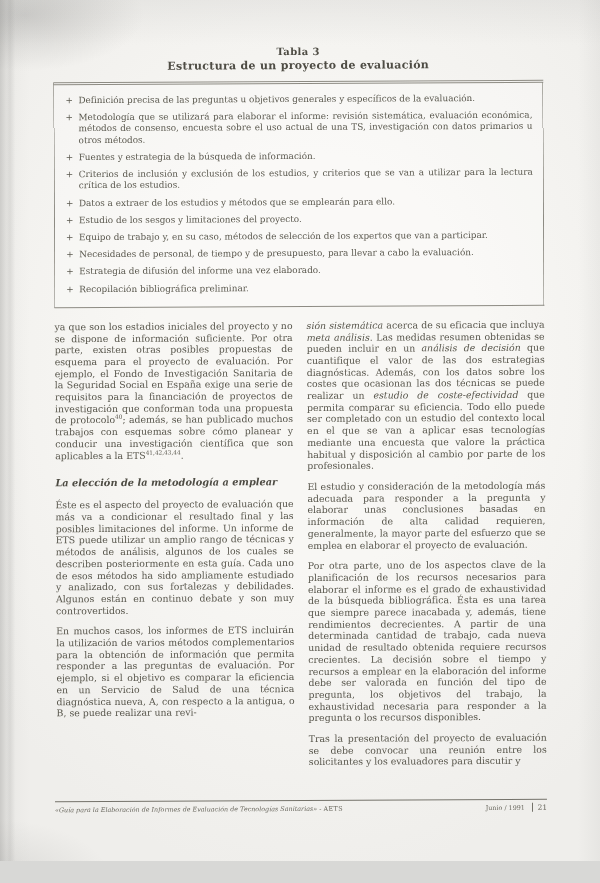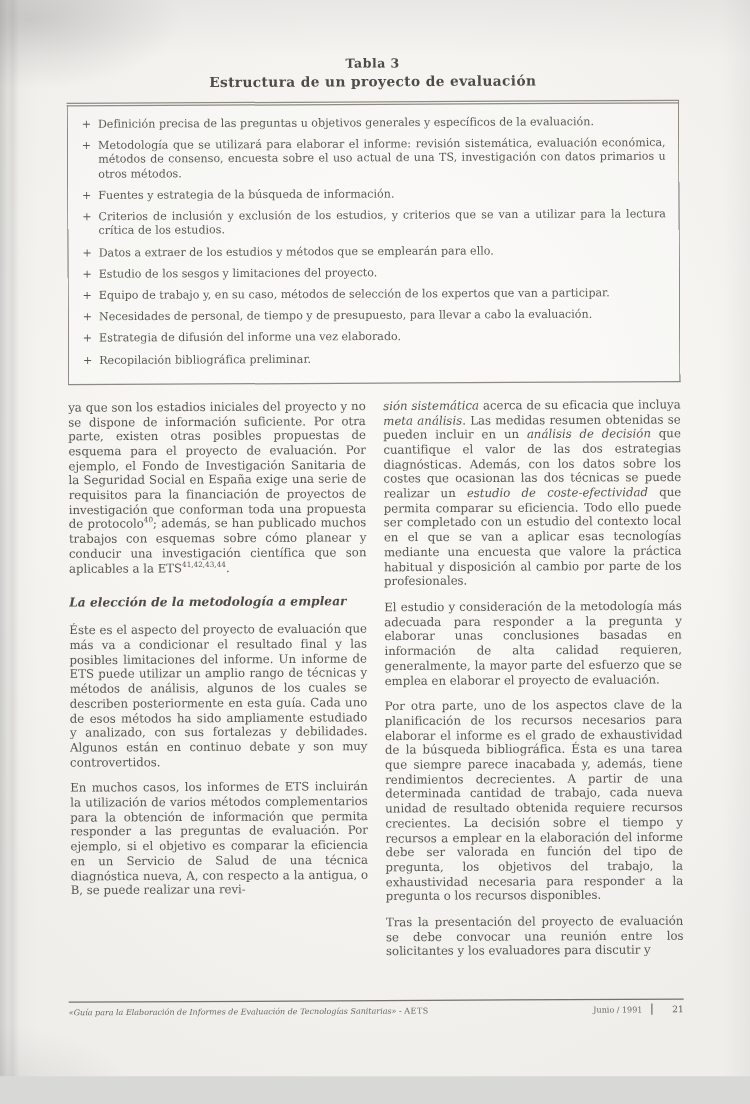--- a/index.html
+++ b/index.html
@@ -65,21 +65,21 @@
     padding-top:3px;
     display:flex; justify-content:space-between; align-items:baseline;
     font-size:6.4px; color:#6a685f;
   }
   .footer-left em{ font-style:italic; }
   .footer-org{ font-style:normal; letter-spacing:0.4px;text-align:right; }
   .footer-right{ display:flex; align-items:baseline; }
   .footer-date{ font-style:normal; }
   .footer-pagenum{
     border-left:1px solid #74726a;
-    margin-left:7px; padding-left:16px;
+    margin-left:7px; padding-left:5px;
     font-size:7.2px; color:#5a584e;
   }
 </style>
 </head>
 <body>
 
 <div class="scan">
   <div class="page-content">
 
     <div class="t-title">

